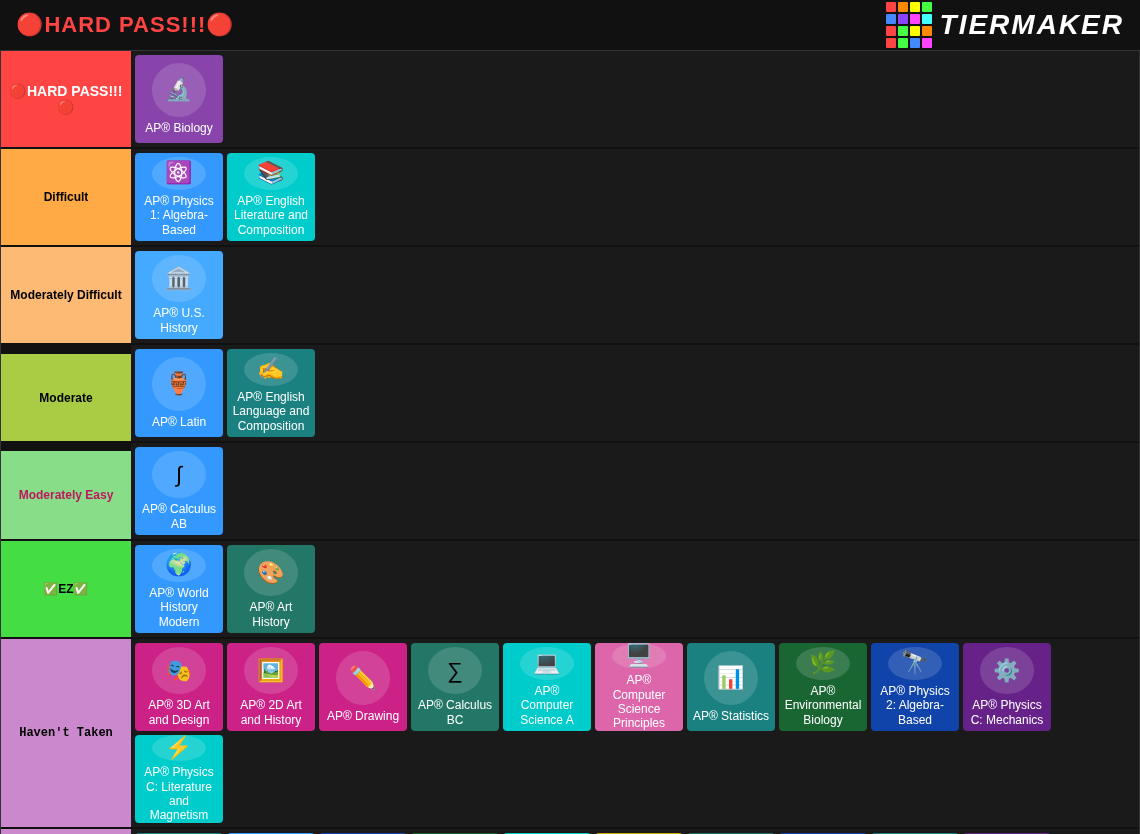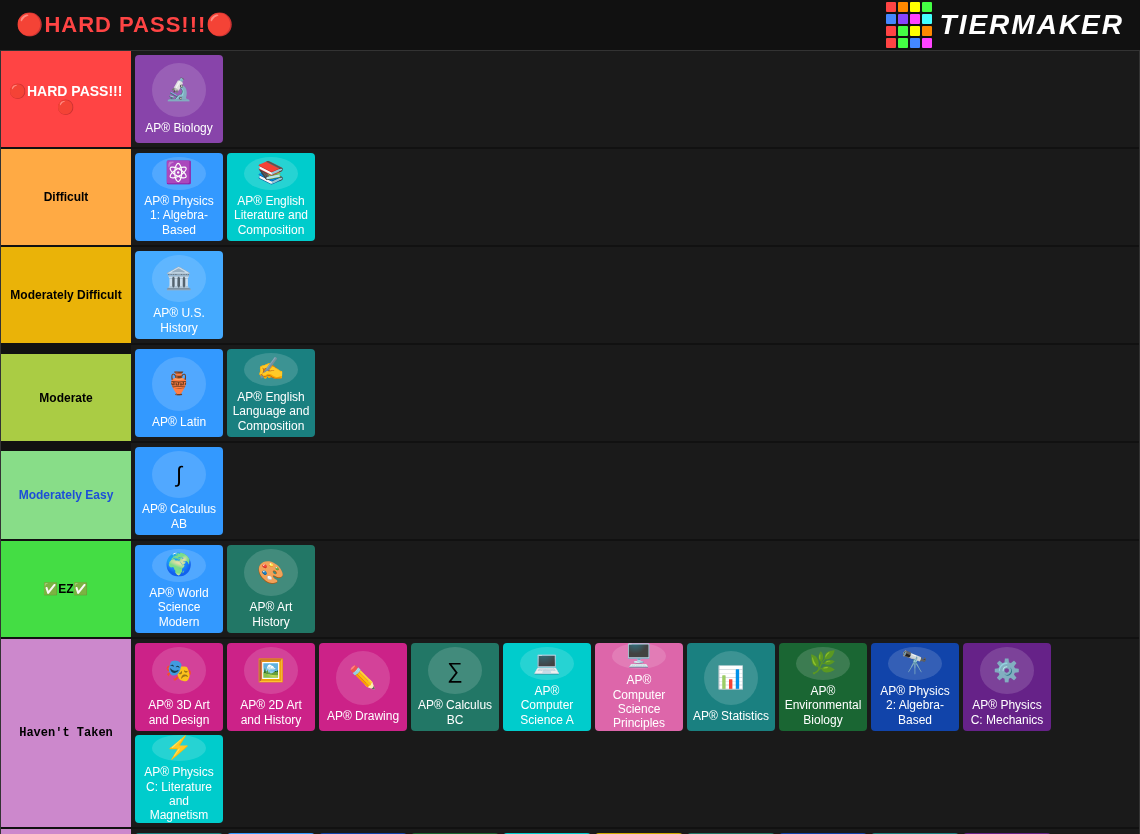--- a/index.html
+++ b/index.html
@@ -116,23 +116,23 @@
       font-size: 12px;
       color: white;
       text-align: center;
       line-height: 1.2;
       max-width: 84px;
     }
 
     
     .row-hard .tier-label { background: #ff4444; color: white; font-size: 14px; }
     .row-difficult .tier-label { background: #ffaa44; color: black; }
-    .row-mod-difficult .tier-label { background: #eab308; color: black; }
+    .row-mod-difficult .tier-label { background: #fdba74; color: black; }
     .row-moderate .tier-label { background: #aacc44; color: black; margin-top: 9px; }
-    .row-mod-easy .tier-label { background: #88dd88; color: #1d4ed8; margin-top: 8px; }
+    .row-mod-easy .tier-label { background: #88dd88; color: #be185d; margin-top: 8px; }
     .row-ez .tier-label { background: #44dd44; color: black; font-size: 12px; }
     .row-havent-taken .tier-label { background: #cc88cc; color: #000000; font-family: Liberation Mono, monospace; }
 
     
     .bg-blue { background: #3399ff; }
     .bg-teal { background: #1a8080; }
     .bg-cyan { background: #00cccc; }
     .bg-purple { background: #8844aa; }
     .bg-magenta { background: #cc2288; }
     .bg-pink { background: #dd66aa; }
@@ -223,21 +223,21 @@
           <div class="item-icon">∫</div>
           <div class="item-label">AP® Calculus AB</div>
         </div>
       </div>
     </div>
     <div class="tier-row row-ez">
       <div class="tier-label">✅EZ✅</div>
       <div class="tier-items">
         <div class="tier-item bg-blue" title="AP® World History Modern">
           <div class="item-icon">🌍</div>
-          <div class="item-label">AP® World Science Modern</div>
+          <div class="item-label">AP® World History Modern</div>
         </div>
         <div class="tier-item bg-teal2" title="AP® Art History">
           <div class="item-icon">🎨</div>
           <div class="item-label">AP® Art History</div>
         </div>
       </div>
     </div>
     <div class="tier-row row-havent-taken">
       <div class="tier-label">Haven't Taken</div>
       <div class="tier-items">

